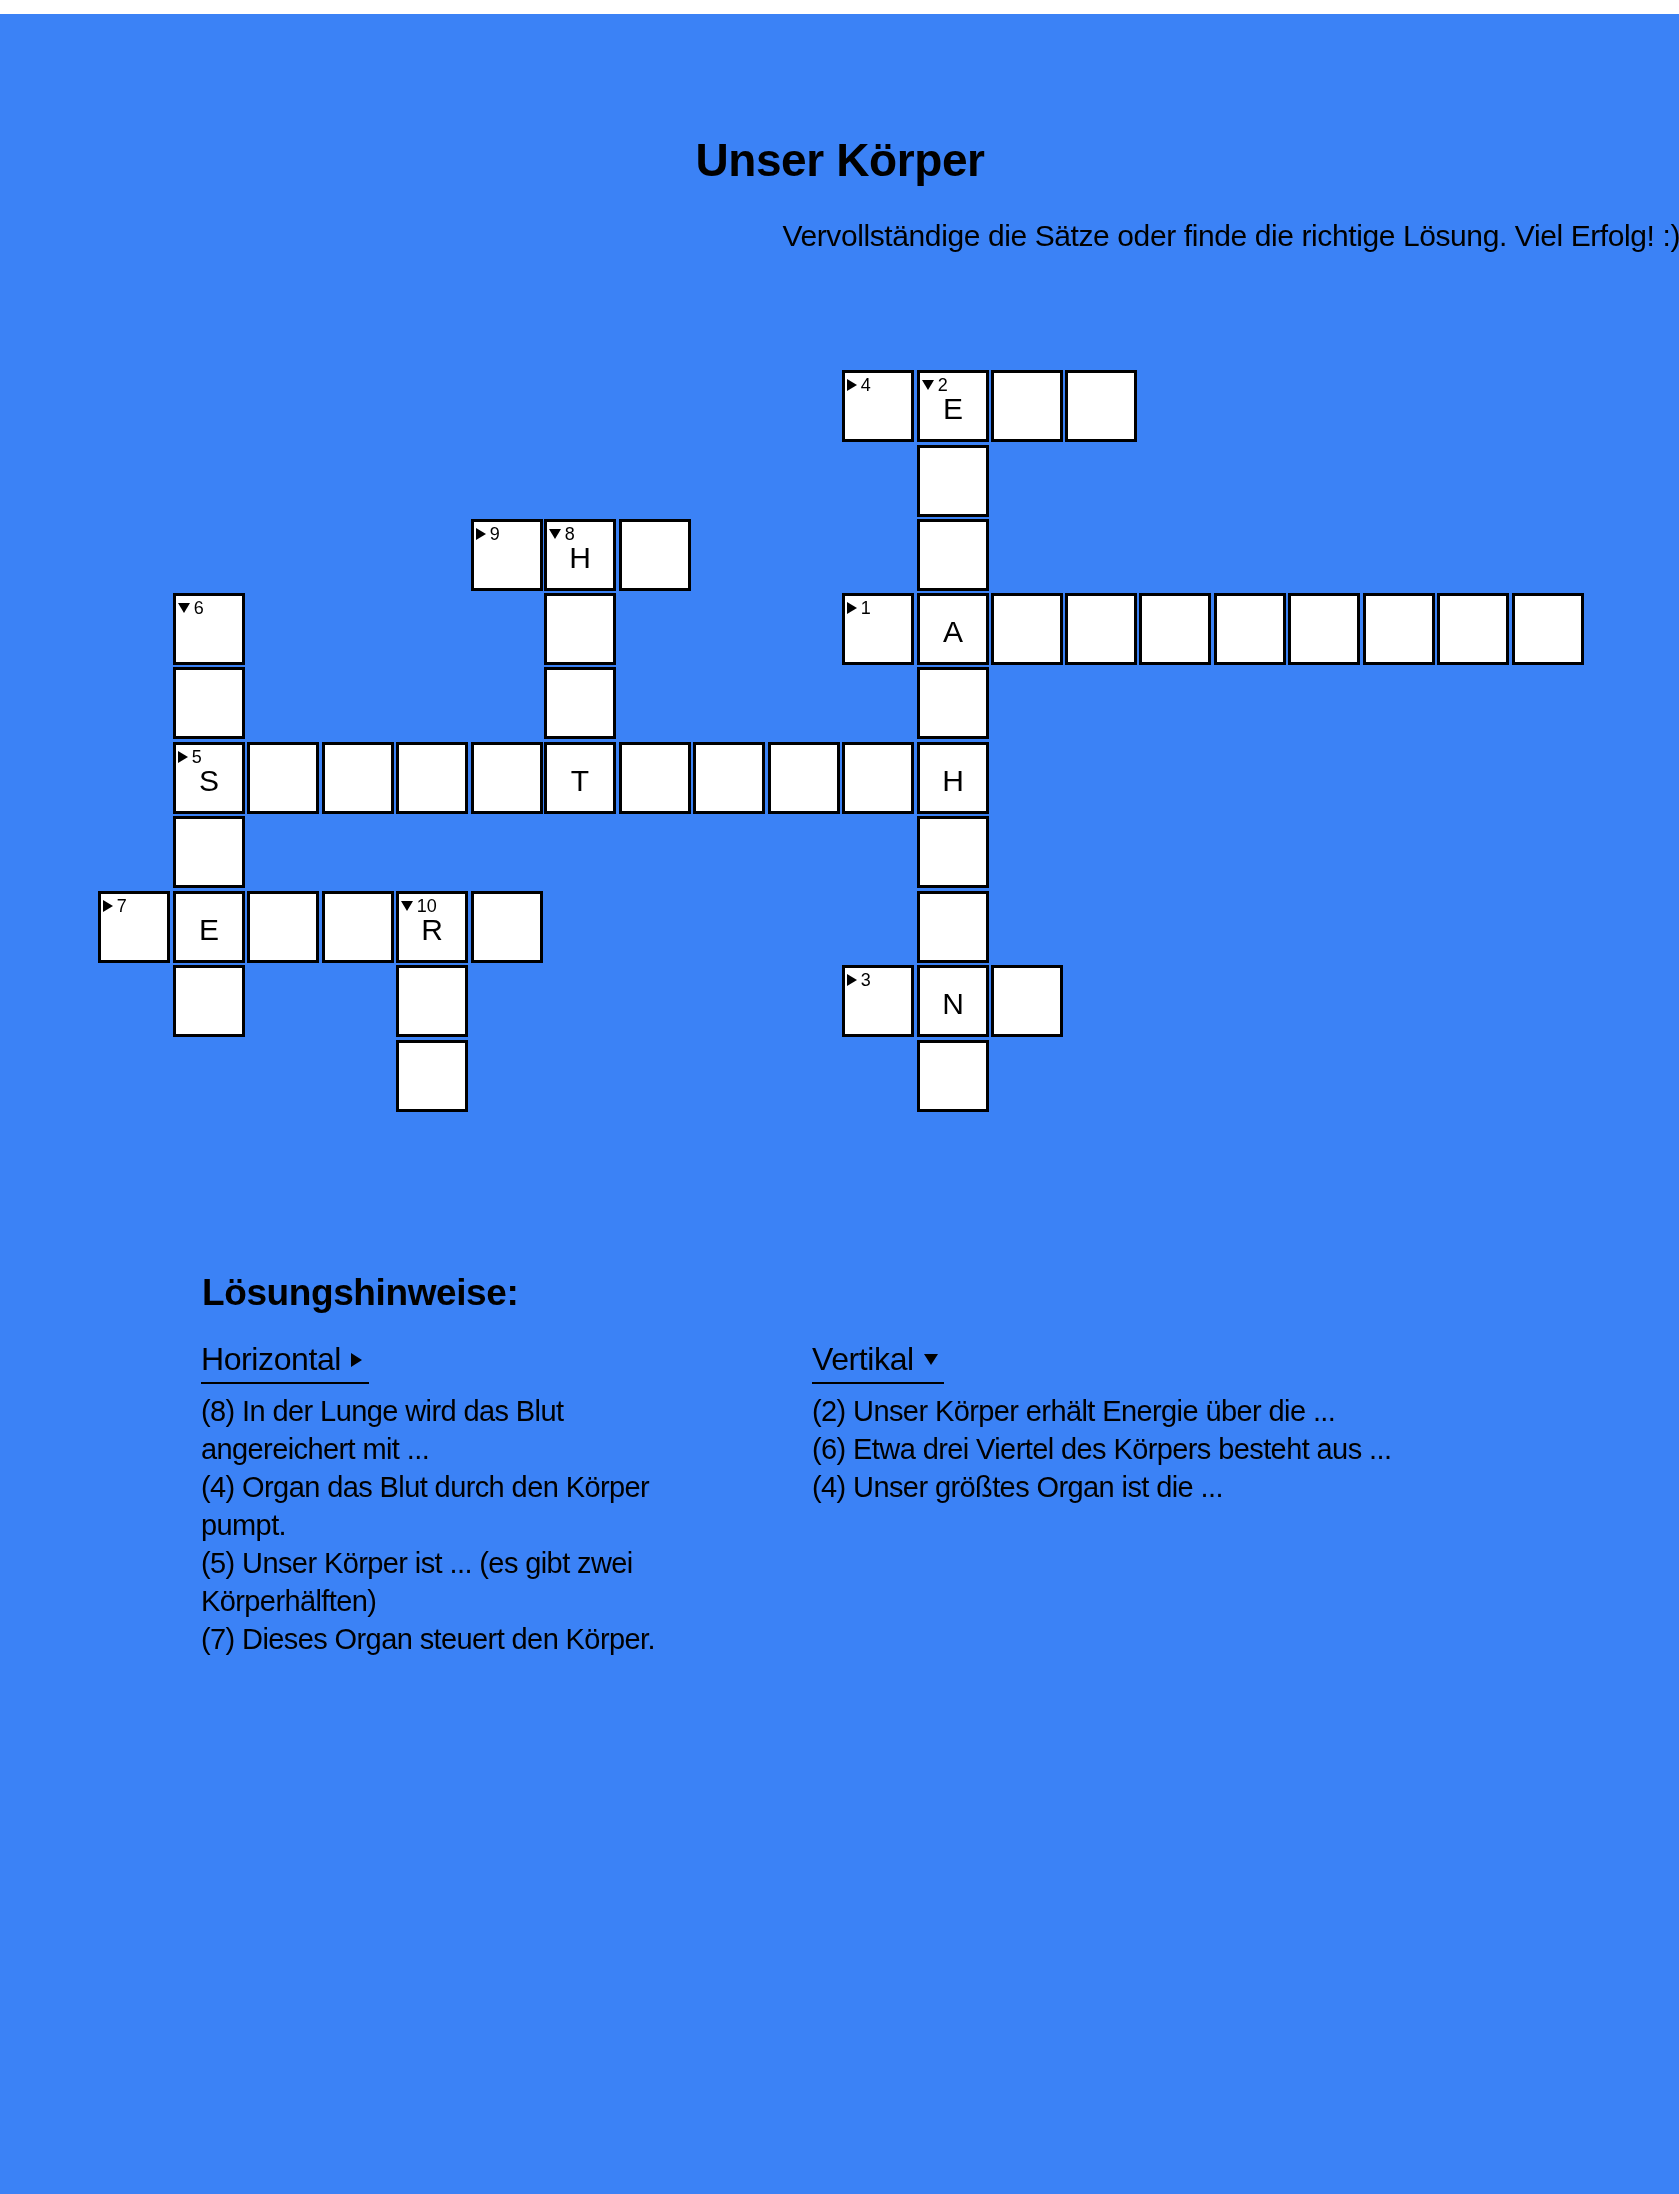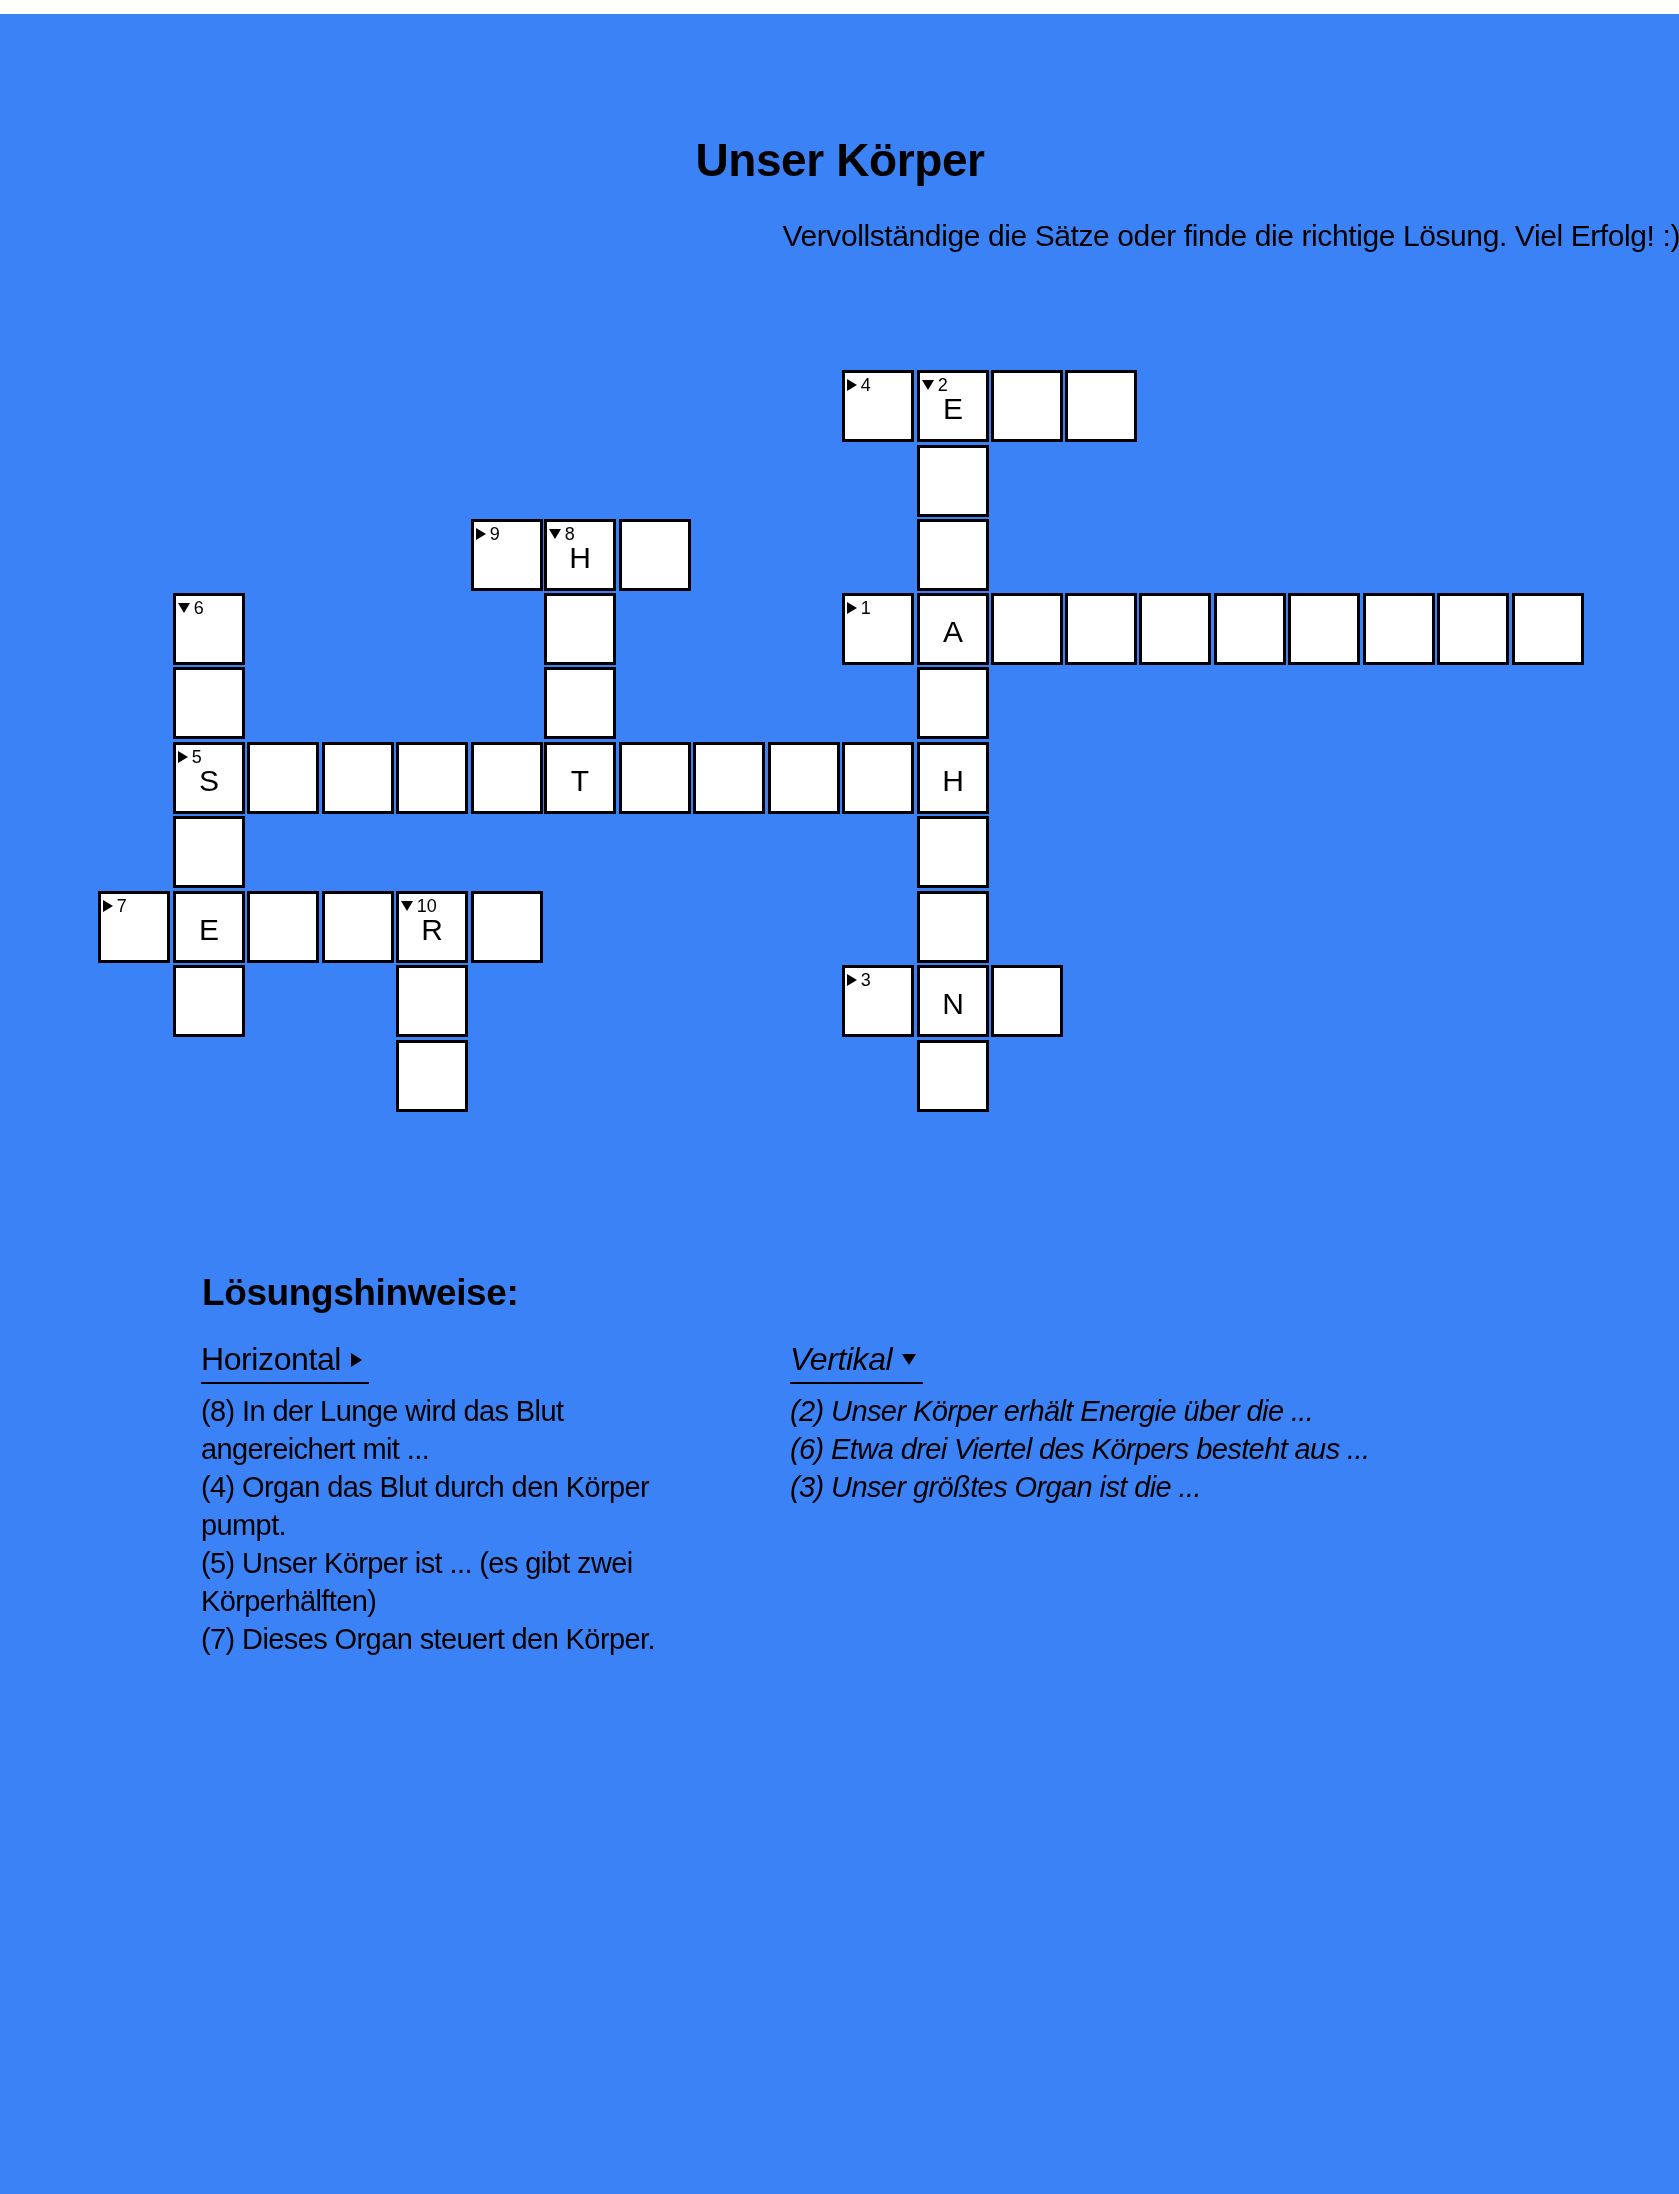--- a/index.html
+++ b/index.html
@@ -46,21 +46,21 @@
     border-top: 10.6px solid #000;
   }
 
   .hints-heading {
     position: absolute; top: 1258px; left: 202px;
     font-size: 37px; font-weight: bold; letter-spacing: -0.4px;
   }
 
   .col { position: absolute; top: 1328px; }
   .col-left { left: 201px; width: 642px; }
-  .col-right { left: 790px; width: 845px; font-style: italic; }
+  .col-right { left: 812px; width: 845px; }
   .col-header {
     display: inline-flex; align-items: center; gap: 10px;
     font-size: 32px; letter-spacing: -0.4px; line-height: 1.1;
     border-bottom: 2.4px solid #000; padding: 0 6.5px 4.9px 0; margin-bottom: 8.1px;
   }
   .col-header .tri-right { border-top-width: 7.3px; border-bottom-width: 7.3px; border-left-width: 11.4px; }
   .col-header .tri-down  { border-left-width: 7.3px; border-right-width: 7.3px; border-top-width: 11.4px; }
   .clue {
     font-size: 29px; line-height: 38px; letter-spacing: -0.6px;
     white-space: pre-line; margin: 0;
@@ -210,17 +210,17 @@
   </div>
 
   <div class="col col-right">
     <div class="col-header">
       <span>Vertikal</span>
       <span class="tri-down"></span>
     </div>
     <div>
         <div class="clue">(2) Unser Körper erhält Energie über die ...</div>
         <div class="clue">(6) Etwa drei Viertel des Körpers besteht aus ...</div>
-        <div class="clue">(3) Unser größtes Organ ist die ...</div>
+        <div class="clue">(4) Unser größtes Organ ist die ...</div>
       </div>
   </div>
 </div>
 
 
 </body></html>

